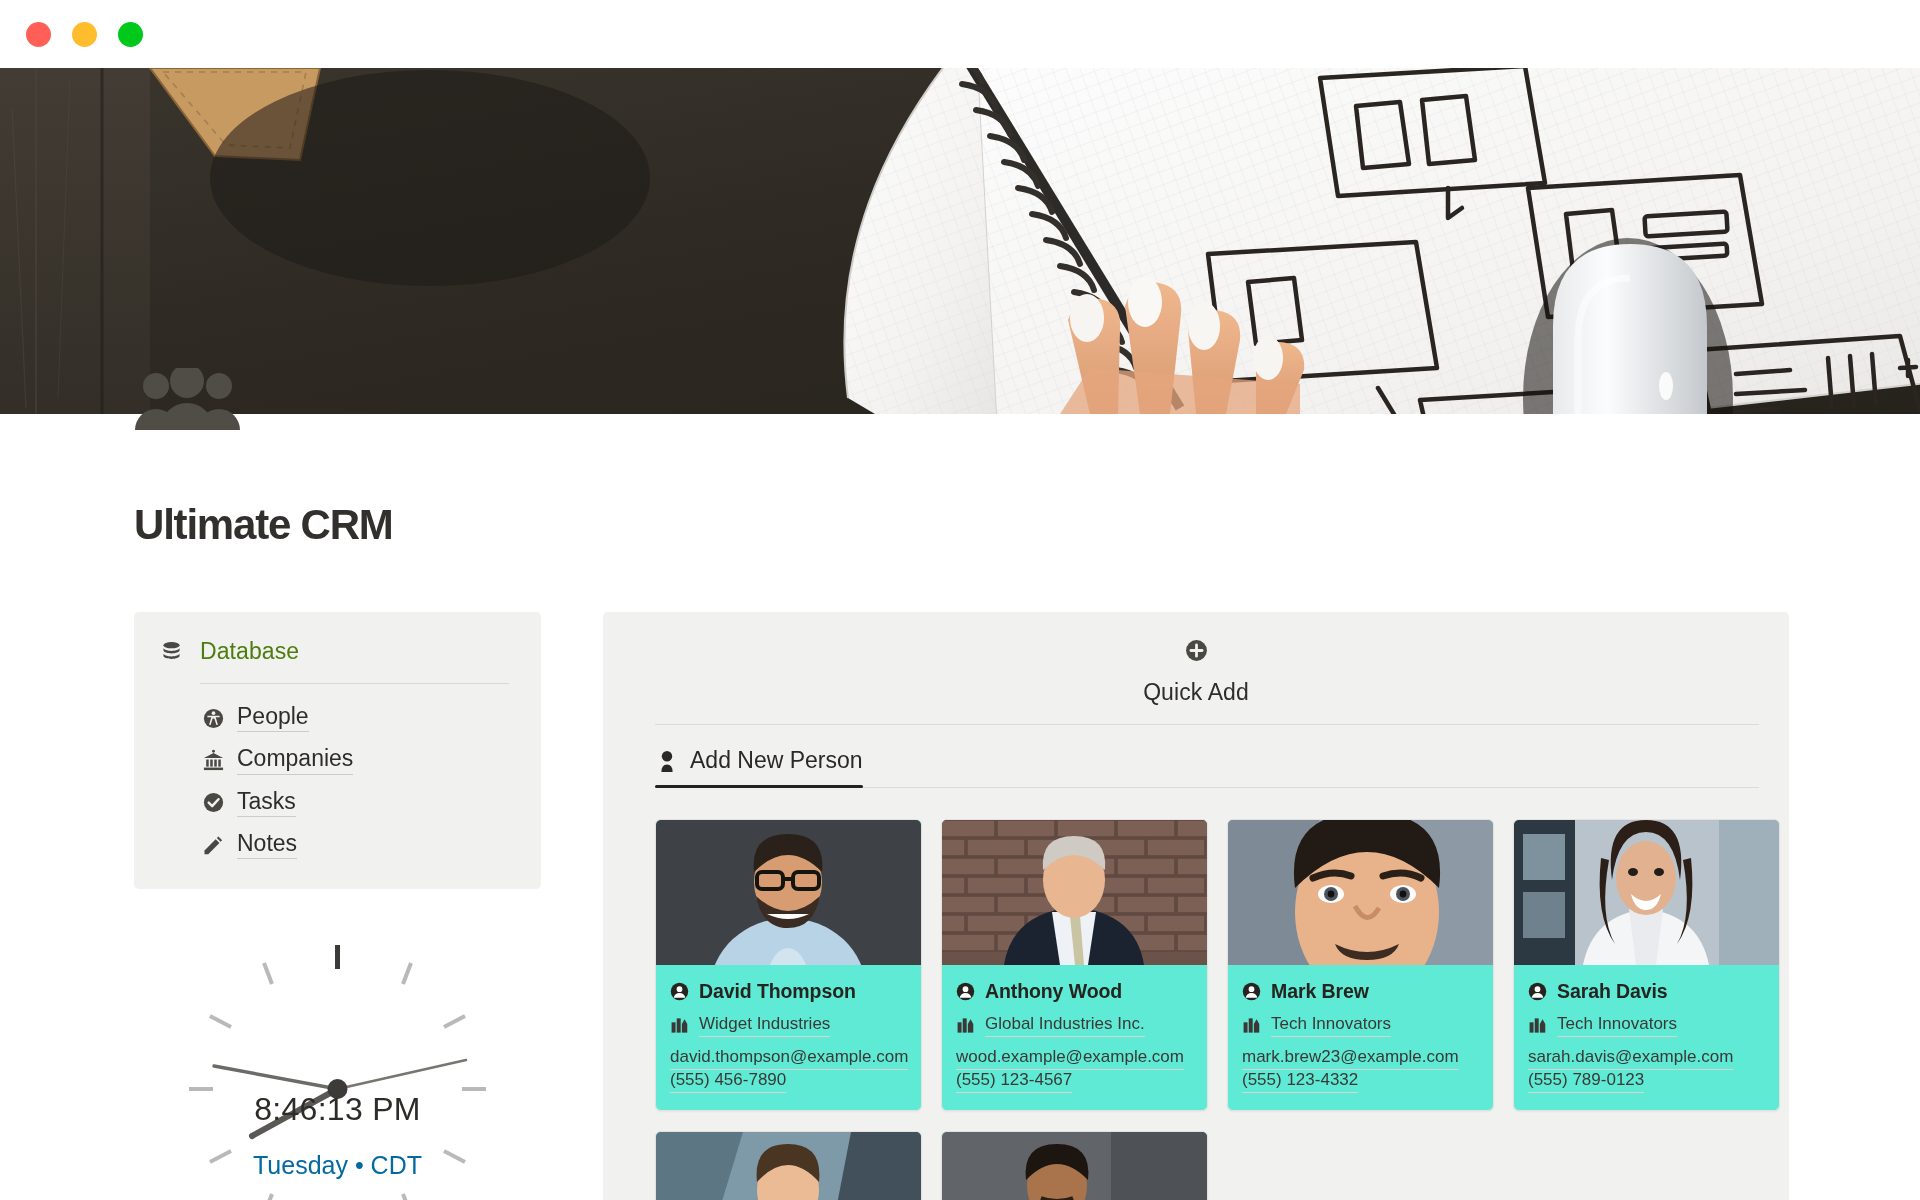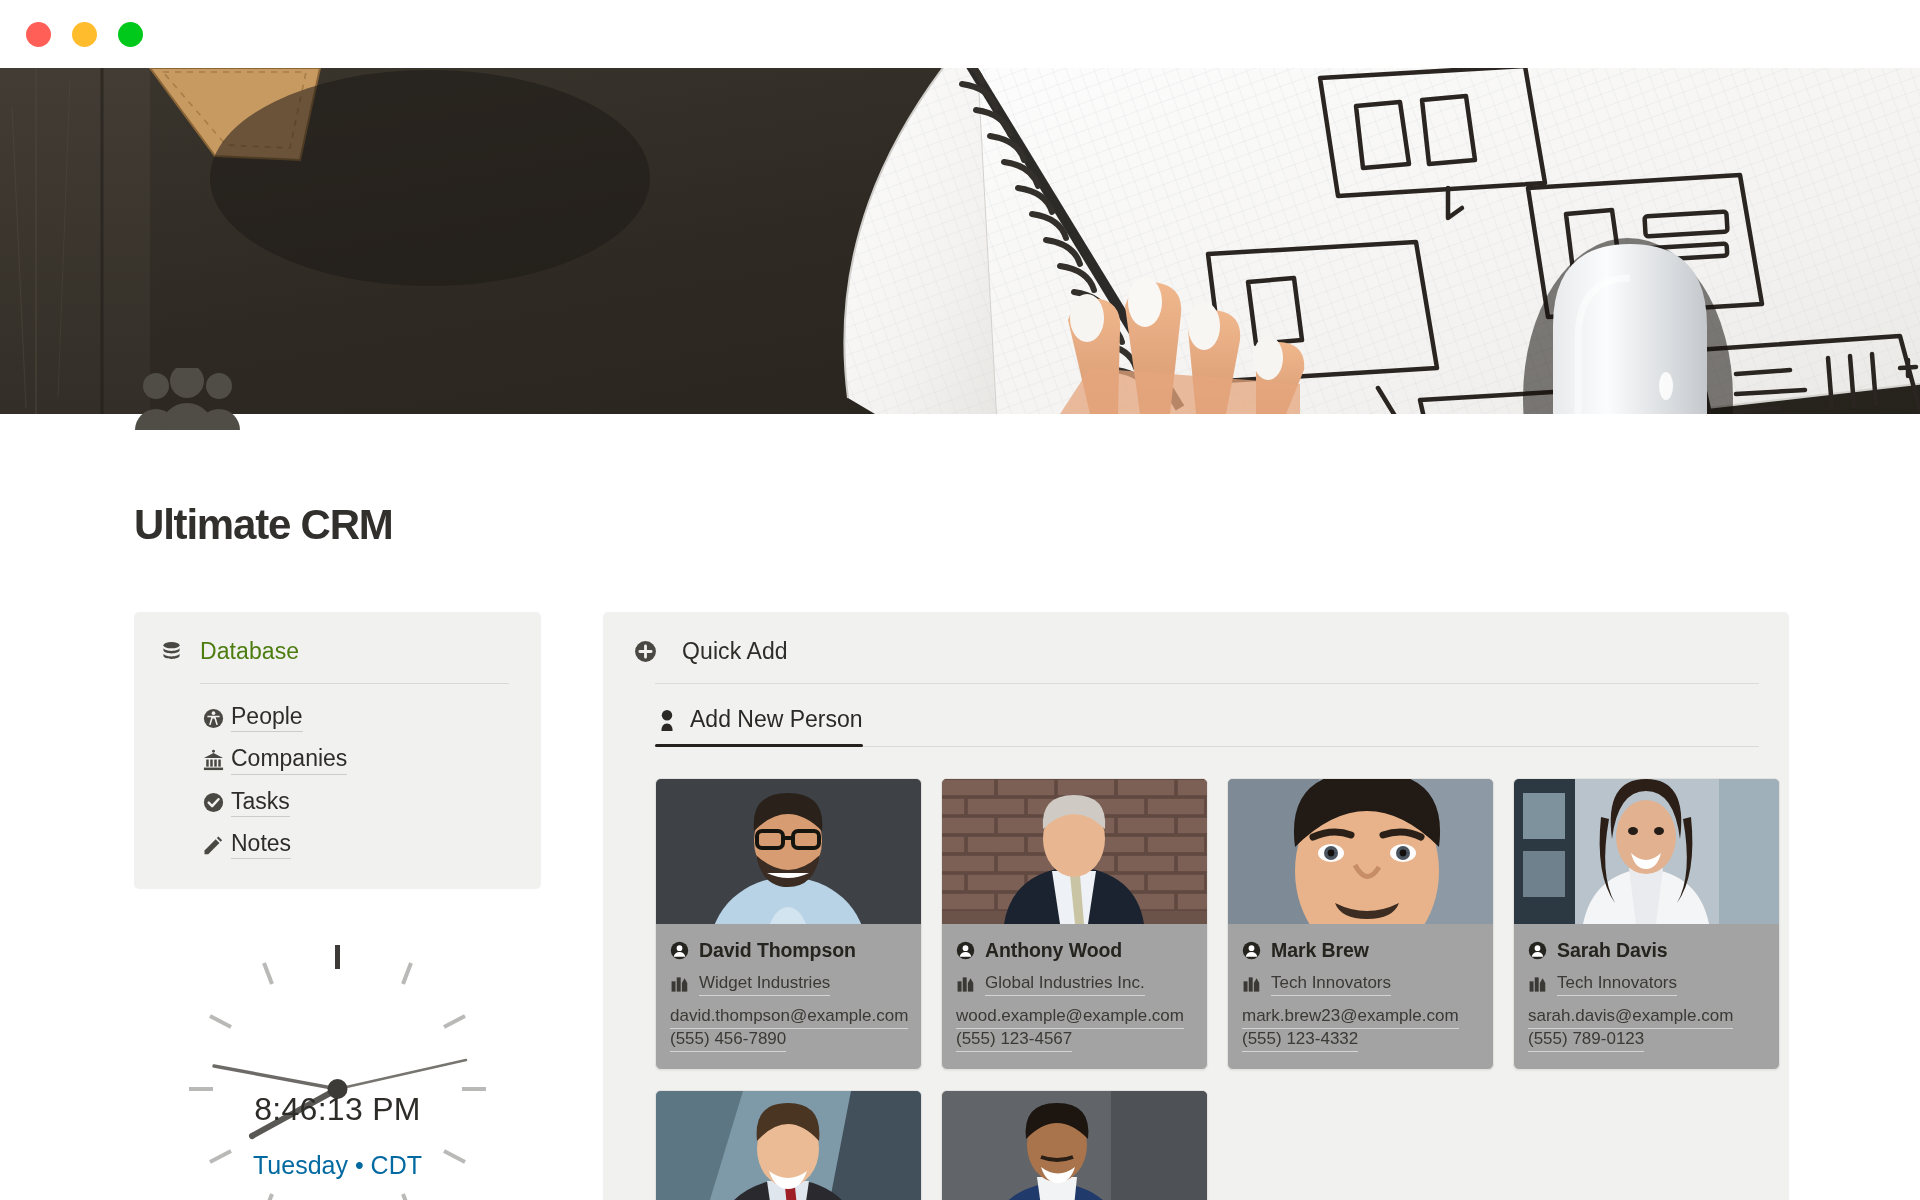--- a/index.html
+++ b/index.html
@@ -77,21 +77,21 @@
   }
   .panel-head .ico { width: 23px; height: 23px; flex: 0 0 23px; display: block; }
   .panel-head .ico svg { width: 100%; height: 100%; display: block; }
   .panel-head .label {
     font-size: 23px; color: #4d7c0f; font-weight: 400; letter-spacing: .1px;
   }
   .panel-rule { height: 1px; background: #d9d8d4; margin-left: 40px; }
 
   .nav-list { margin-top: 20px; padding-left: 42px; }
   .nav-item {
-    display: flex; align-items: center; gap: 6px;
+    display: flex; align-items: center; gap: 12px;
     margin-bottom: 14px;
     cursor: pointer;
   }
   .nav-item:last-child { margin-bottom: 0; }
   .nav-item .ico { width: 23px; height: 23px; flex: 0 0 23px; }
   .nav-item .ico svg { width: 100%; height: 100%; display: block; }
   .nav-item .txt {
     font-size: 23px; color: #2f2d29;
     border-bottom: 1.4px solid #cdccc8;
     padding-bottom: 2px;
@@ -123,22 +123,23 @@
 
   
   .right-col { flex: 1; max-width: 1186px; }
   .qa-panel {
     background: #f1f1ef;
     border-radius: 5px;
     padding: 26px 0 0 0;
     min-height: 700px;
   }
   .qa-head {
-    display: flex; align-items: center; gap: 24px;
+    display: flex; align-items: center; gap: 16px;
     padding: 0 30px 18px 30px;
+    flex-direction: column;
   }
   .qa-head .ico { width: 25px; height: 25px; flex: 0 0 25px; }
   .qa-head .ico svg { width: 100%; height: 100%; display: block; }
   .qa-head .label { font-size: 23px; color: #2f2d29; letter-spacing: .1px; }
   .qa-rule { height: 1px; background: #dcdbd7; margin: 0 30px 0 52px; }
 
   .tabs { display: flex; padding: 0 0 0 52px; margin-top: 22px; position: relative; }
   .tab {
     display: flex; align-items: center; gap: 13px;
     padding: 0 14px 14px 2px;
@@ -155,21 +156,21 @@
   }
 
   
   .cards {
     display: grid;
     grid-template-columns: repeat(4, 267px);
     gap: 20px 19px;
     padding: 31px 0 0 52px;
   }
   .card {
-    background: #a3a3a3;
+    background: #5eead4;
     border: 1px solid #e3e2de;
     border-radius: 6px;
     overflow: hidden;
     box-shadow: 0 1px 2px rgba(0,0,0,.05);
     cursor: pointer;
   }
   .card-photo { width: 100%; height: 145px; display: block; overflow: hidden; position: relative; }
   .card-photo svg { width: 100%; height: 100%; display: block; }
   .card-body { padding: 15px 14px 17px 14px; }
 

